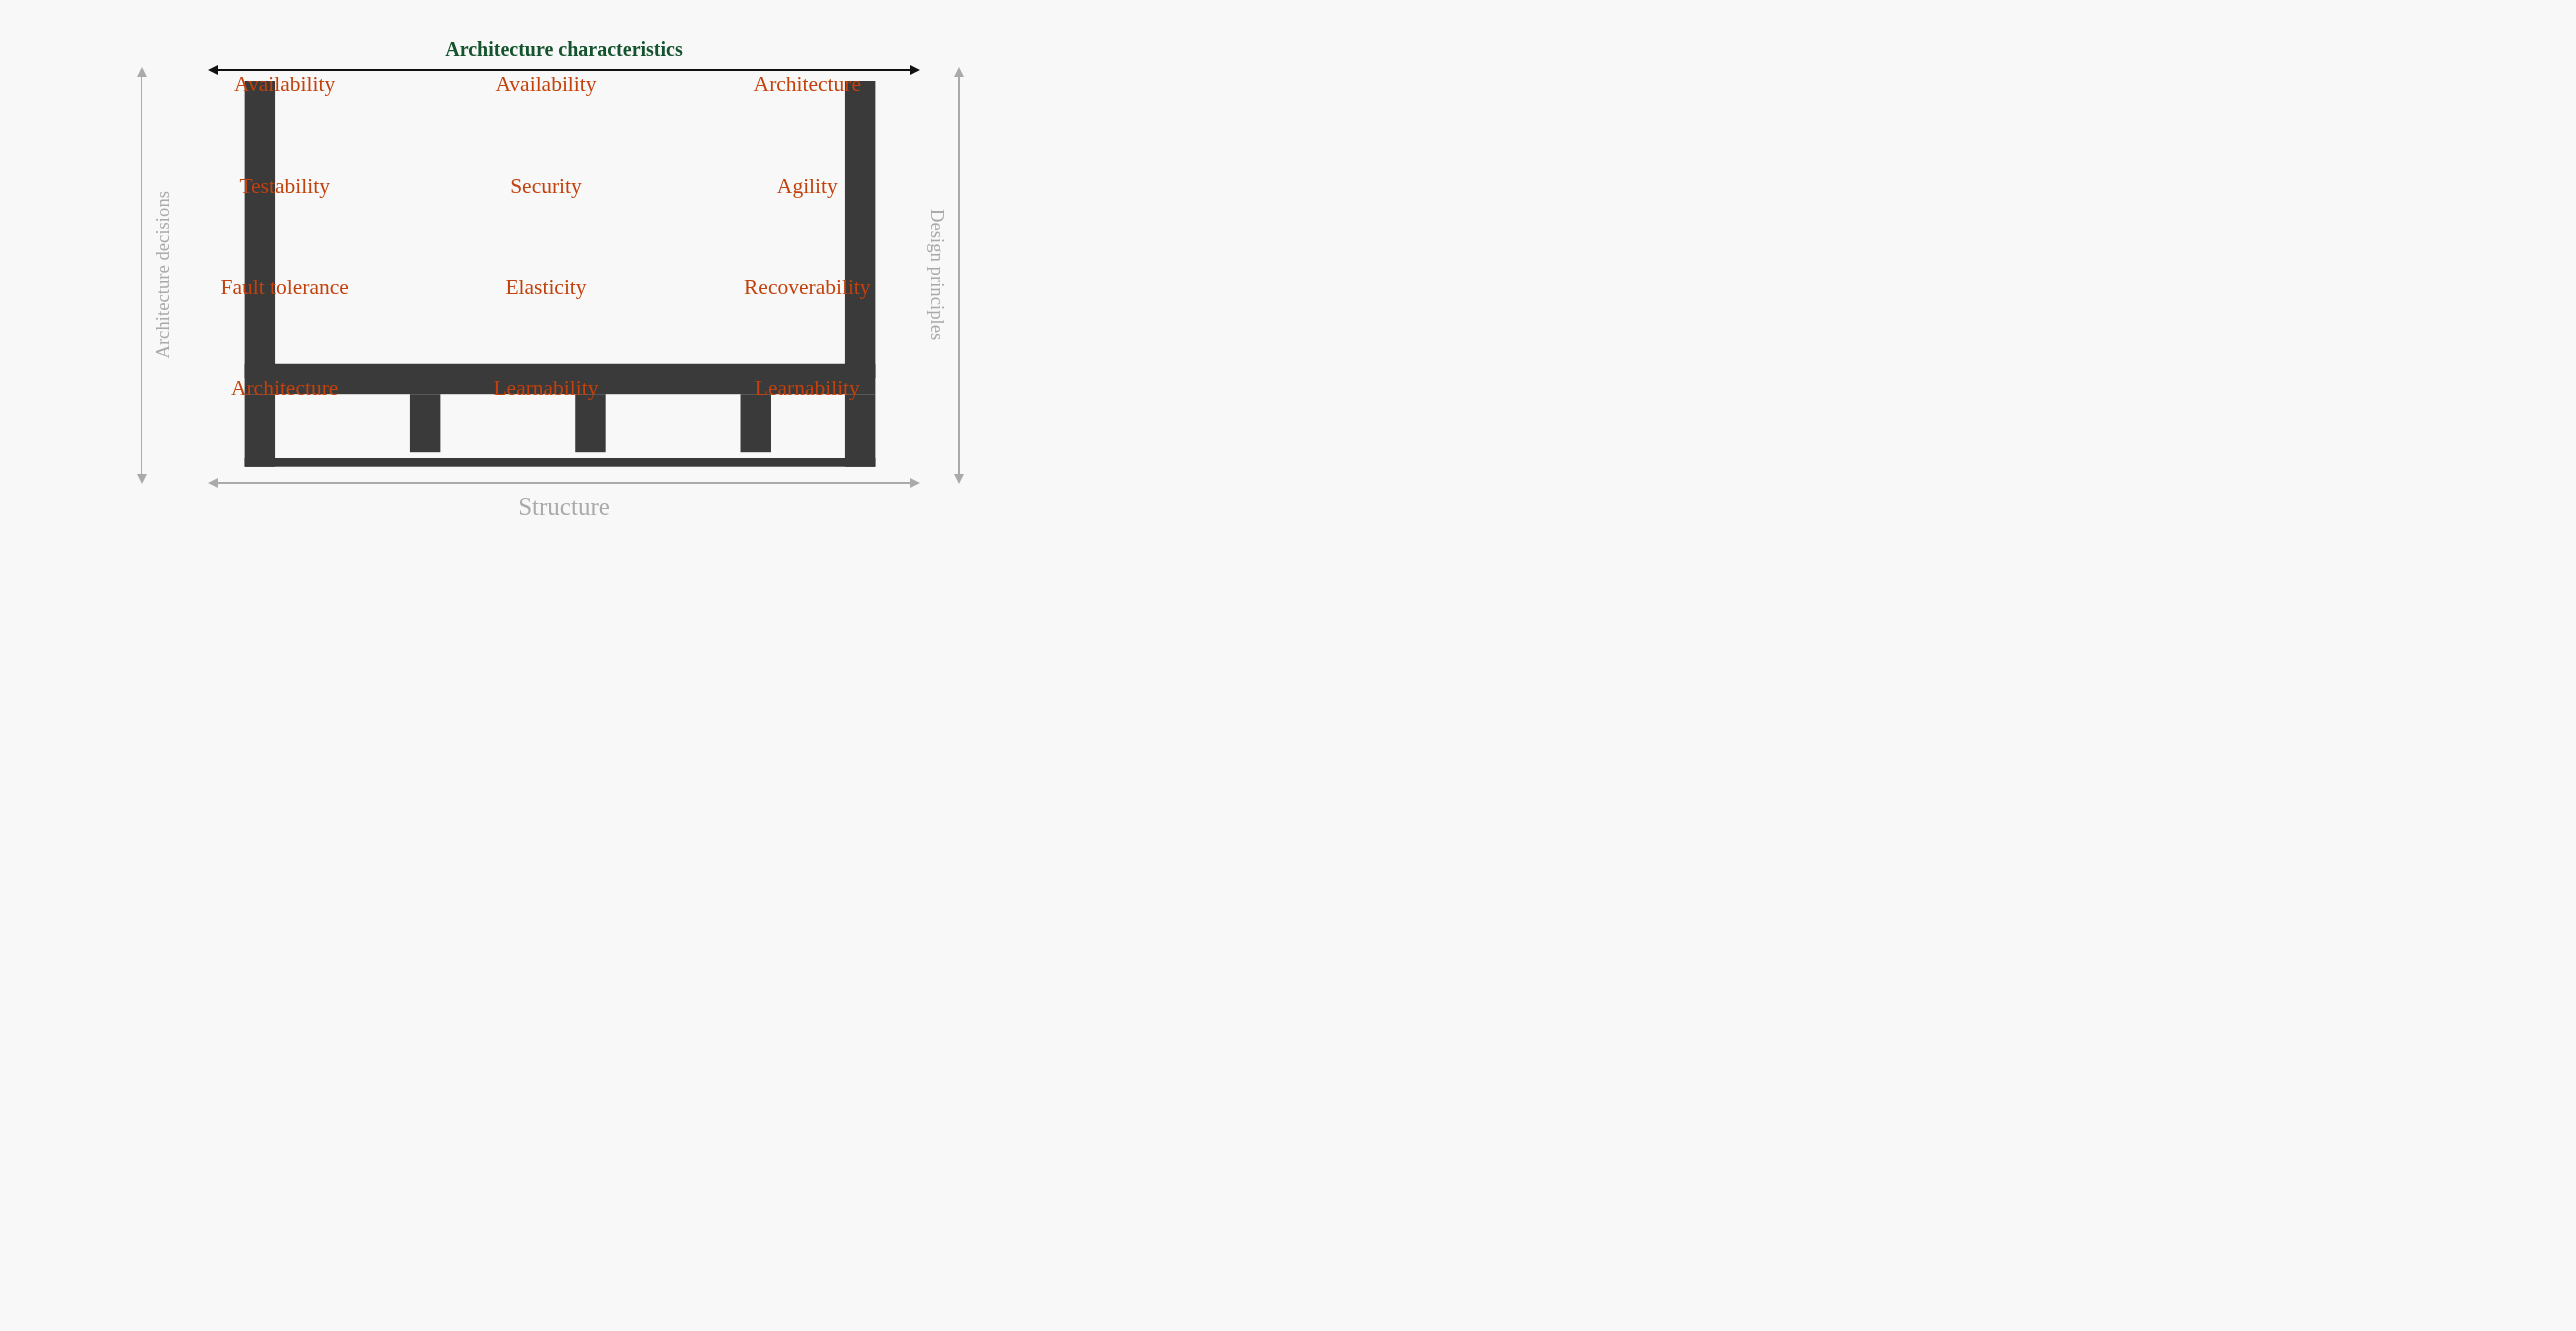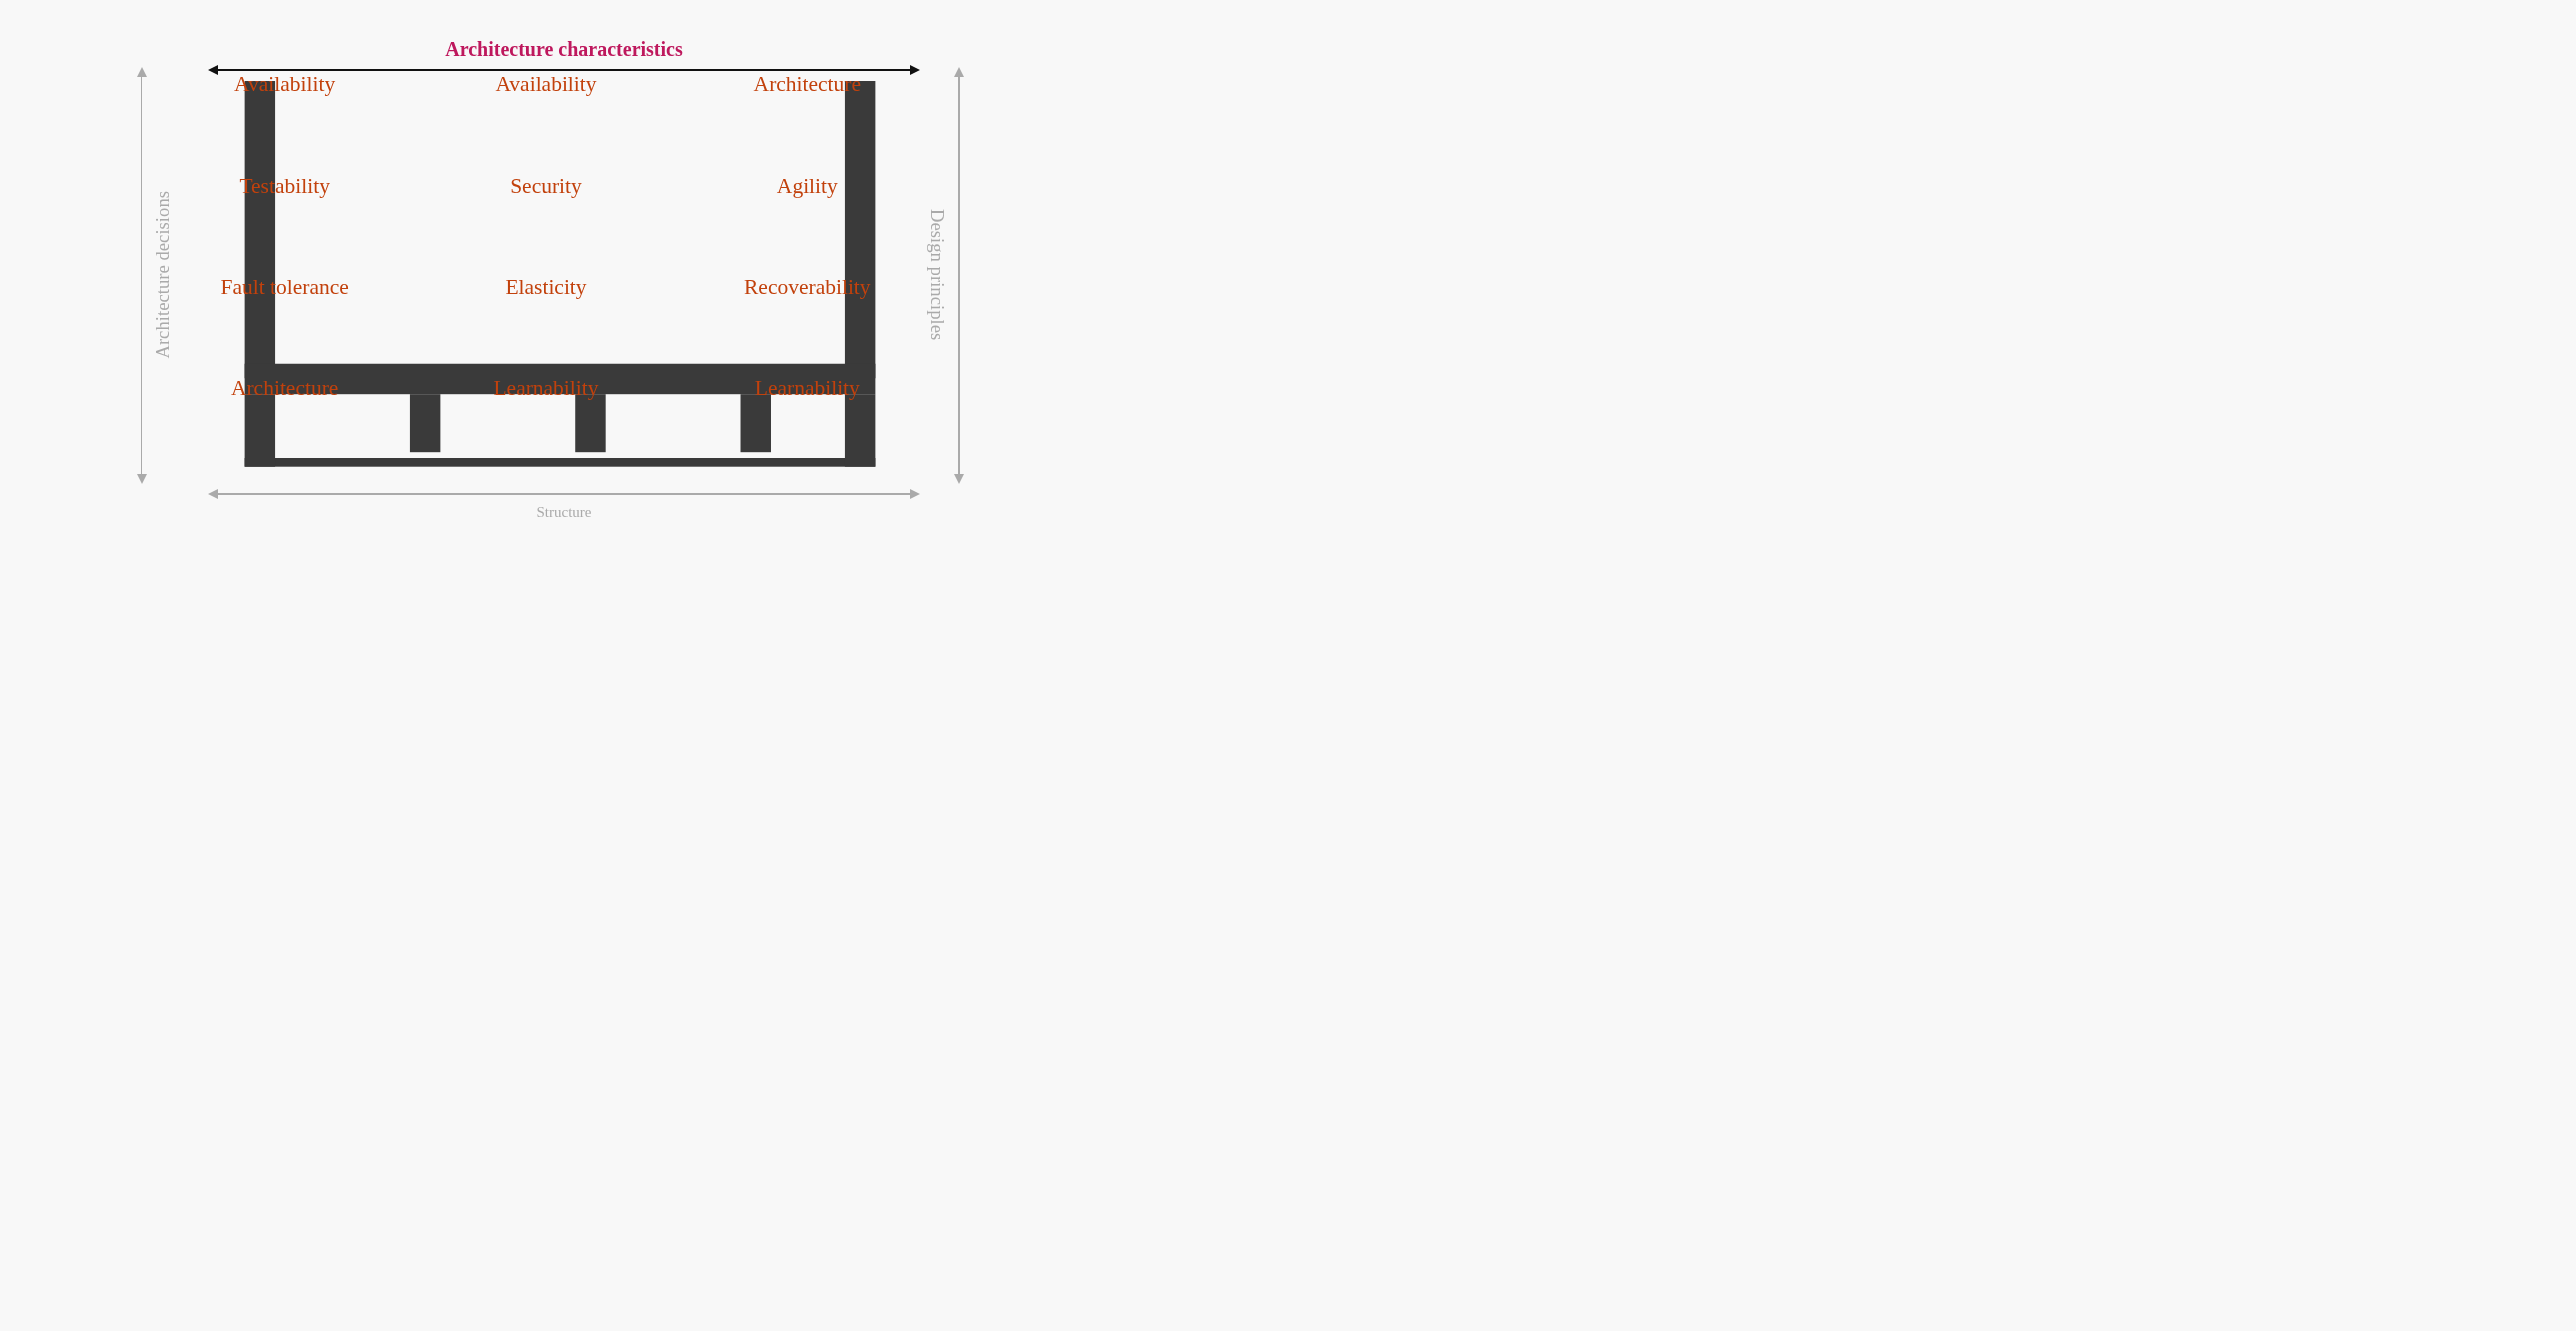--- a/index.html
+++ b/index.html
@@ -31,21 +31,21 @@
       left: 93px;
       right: 57px;
       display: flex;
       flex-direction: column;
       align-items: center;
     }
 
     .arch-char-label {
       font-size: 20px;
       font-weight: bold;
-      color: #be185d;
+      color: #14532d;
       margin-bottom: 4.3px;
       white-space: nowrap;
     }
 
     .horiz-arrow {
       width: 100%;
       display: flex;
       align-items: center;
     }
 
@@ -76,21 +76,21 @@
       position: absolute;
       bottom: 20px;
       left: 93px;
       right: 57px;
       display: flex;
       flex-direction: column;
       align-items: center;
     }
 
     .structure-label {
-      font-size: 15px;
+      font-size: 25px;
       color: #aaa;
       margin-top: 4.3px;
       white-space: nowrap;
     }
 
     .horiz-arrow-gray .arrow-line-h {
       background: #aaa;
     }
 
     .horiz-arrow-gray .arrow-head-left {

